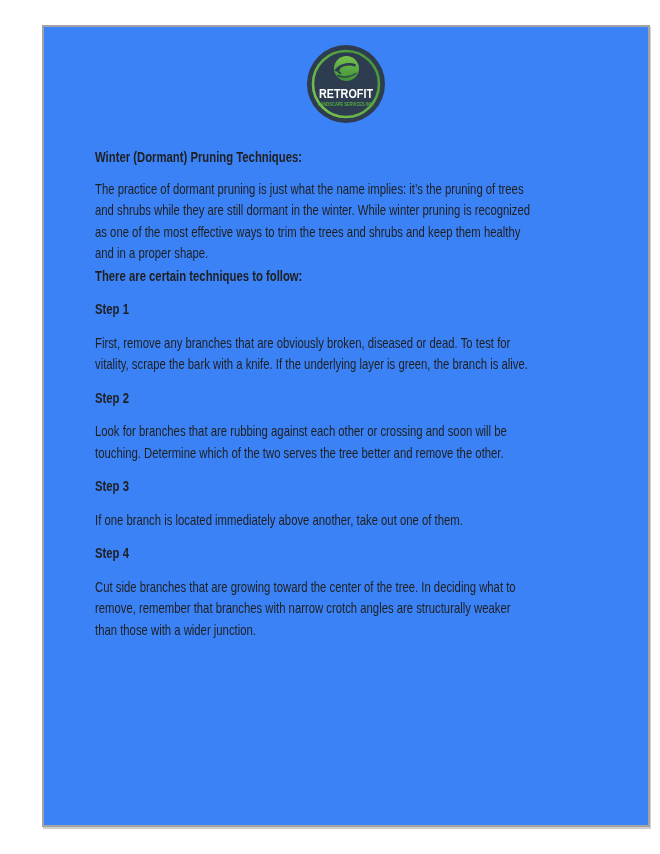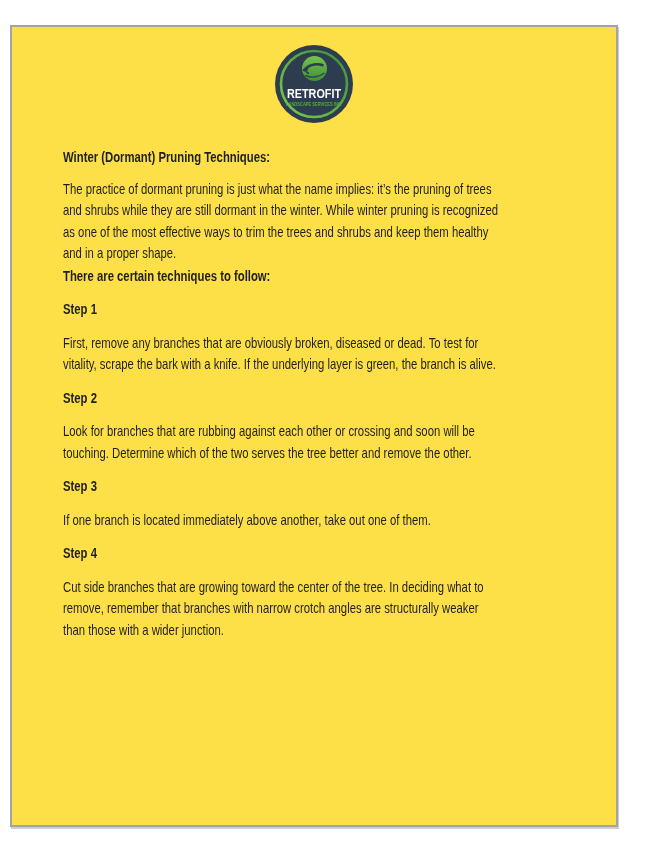--- a/index.html
+++ b/index.html
@@ -6,25 +6,25 @@
     margin: 0;
     padding: 0;
     width: 660px;
     height: 854px;
     background: #ffffff;
     font-family: "Liberation Sans", sans-serif;
     overflow: hidden;
   }
   .page-frame {
     position: absolute;
-    left: 10px;
+    left: 42px;
     top: 25px;
     width: 604px;
     height: 798px;
-    background: #fde047;
+    background: #3b82f6;
     border: 2px solid #a3a3a3;
     box-shadow: 1px 2px 0 #cfcfcf;
   }
   .logo-wrap {
     margin-top: 18px;
     display: flex;
     justify-content: center;
   }
   .content {
     margin: 24px 0 0 51px;

